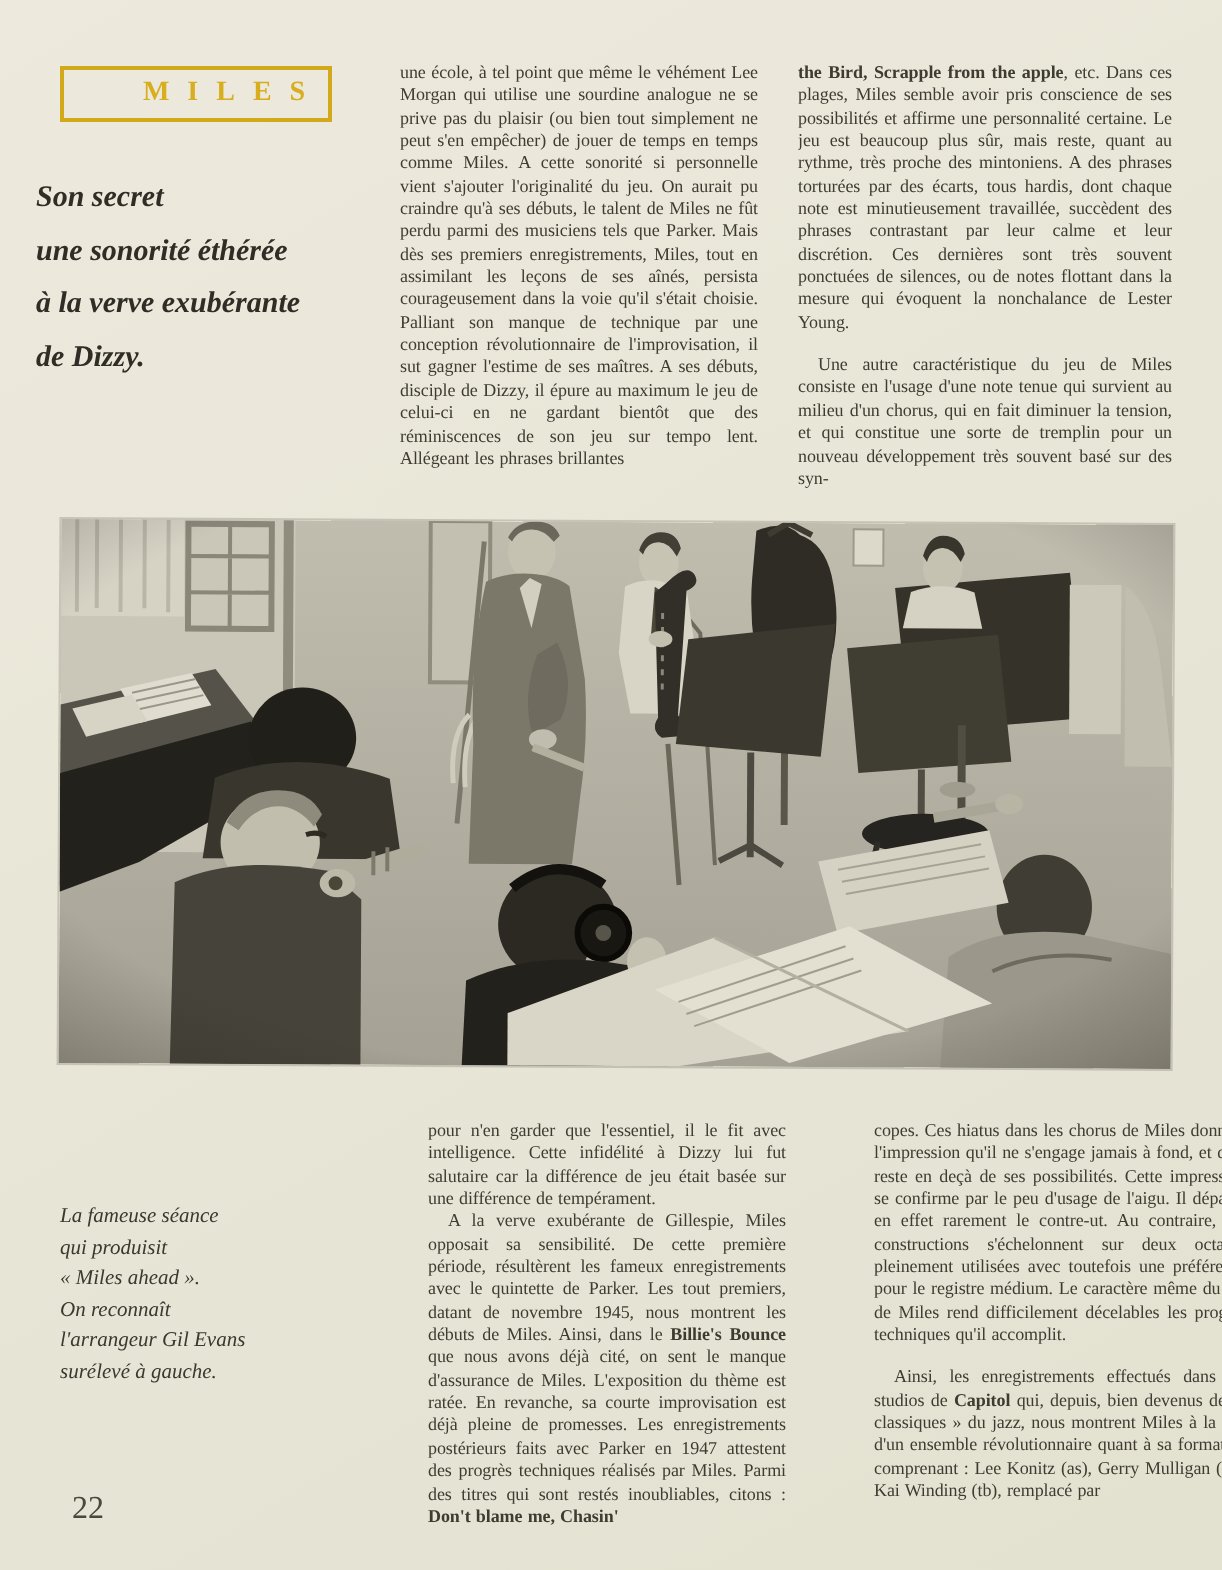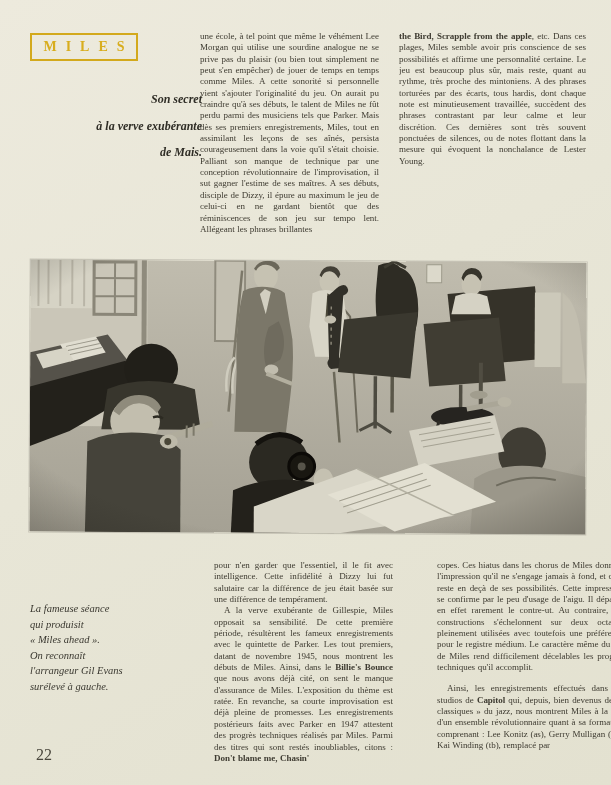--- a/index.html
+++ b/index.html
@@ -4,30 +4,30 @@
 <style>
   html,body{margin:0;padding:0;background:#d8d6c8;}
   .page{
     position:relative; width:611px; height:785px; overflow:hidden;
     background:linear-gradient(150deg,#edeadd 0%, #e8e6d7 45%, #e3e1d0 100%);
     font-family:"Liberation Serif", serif;
   }
   
   .masthead{
     position:absolute; left:30px; top:33px; width:104px; height:24px;
-    border:2px solid #d3a91c; display:flex; align-items:center; justify-content:center;
+    border:2px solid #d3a91c; display:flex; align-items:center; justify-content:center;padding-left:28px;
   }
   .masthead span{
     color:#d8ad1e; font-weight:bold; font-size:14px; letter-spacing:9px; text-indent:9px;
     font-family:"Liberation Serif", serif;
   }
   
   .intro{
-    position:absolute; left:18px; top:86px; width:184px; text-align:right;
-    font-style:italic; font-weight:bold; font-size:12px; line-height:26.5px; color:#2f2d26;
+    position:absolute; left:18px; top:86px; width:184px; 
+    font-style:italic; font-weight:bold; font-size:15px; line-height:26.5px; color:#2f2d26;
   }
   
   .col{
     position:absolute; font-size:9px; line-height:11.35px; text-align:justify;
     color:#3e3b31; word-spacing:0.4px; letter-spacing:-0.04px; overflow:hidden;
   }
   .col p{margin:0;}
   .col p.indent{text-indent:10px;}
   .col p.sp{margin-top:10px;}
   .it{font-weight:bold;}
@@ -56,30 +56,32 @@
 <body>
 
 <div class="page">
 
   <div class="masthead">
     <span>MILES</span>
   </div>
 
   <div class="intro">
     <div>Son secret</div>
+    <div>une sonorité éthérée</div>
     <div>à la verve exubérante</div>
-    <div>de Mais.</div>
+    <div>de Dizzy.</div>
   </div>
 
   <div class="col col-top-a">
     <p>une école, à tel point que même le véhément Lee Morgan qui utilise une sourdine analogue ne se prive pas du plaisir (ou bien tout simplement ne peut s'en empêcher) de jouer de temps en temps comme Miles. A cette sonorité si personnelle vient s'ajouter l'originalité du jeu. On aurait pu craindre qu'à ses débuts, le talent de Miles ne fût perdu parmi des musiciens tels que Parker. Mais dès ses premiers enregistrements, Miles, tout en assimilant les leçons de ses aînés, persista courageusement dans la voie qu'il s'était choisie. Palliant son manque de technique par une conception révolutionnaire de l'improvisation, il sut gagner l'estime de ses maîtres. A ses débuts, disciple de Dizzy, il épure au maximum le jeu de celui-ci en ne gardant bientôt que des réminiscences de son jeu sur tempo lent. Allégeant les phrases brillantes</p>
   </div>
 
   <div class="col col-top-b">
     <p><span class="it">the Bird, Scrapple from the apple</span><span>, etc. Dans ces plages, Miles semble avoir pris conscience de ses possibilités et affirme une personnalité certaine. Le jeu est beaucoup plus sûr, mais reste, quant au rythme, très proche des mintoniens. A des phrases torturées par des écarts, tous hardis, dont chaque note est minutieusement travaillée, succèdent des phrases contrastant par leur calme et leur discrétion. Ces dernières sont très souvent ponctuées de silences, ou de notes flottant dans la mesure qui évoquent la nonchalance de Lester Young.</span></p>
+    <p class="indent sp">Une autre caractéristique du jeu de Miles consiste en l'usage d'une note tenue qui survient au milieu d'un chorus, qui en fait diminuer la tension, et qui constitue une sorte de tremplin pour un nouveau développement très souvent basé sur des syn-</p>
   </div>
 
   <figure class="photo">
     <svg viewBox="0 0 560 270" preserveAspectRatio="none">
       <defs>
         <linearGradient id="wall" x1="0" y1="0" x2="0" y2="1">
           <stop offset="0" stop-color="#c0bcae"></stop>
           <stop offset="1" stop-color="#a5a194"></stop>
         </linearGradient>
         <radialGradient id="vig" cx="0.5" cy="0.45" r="0.8">

